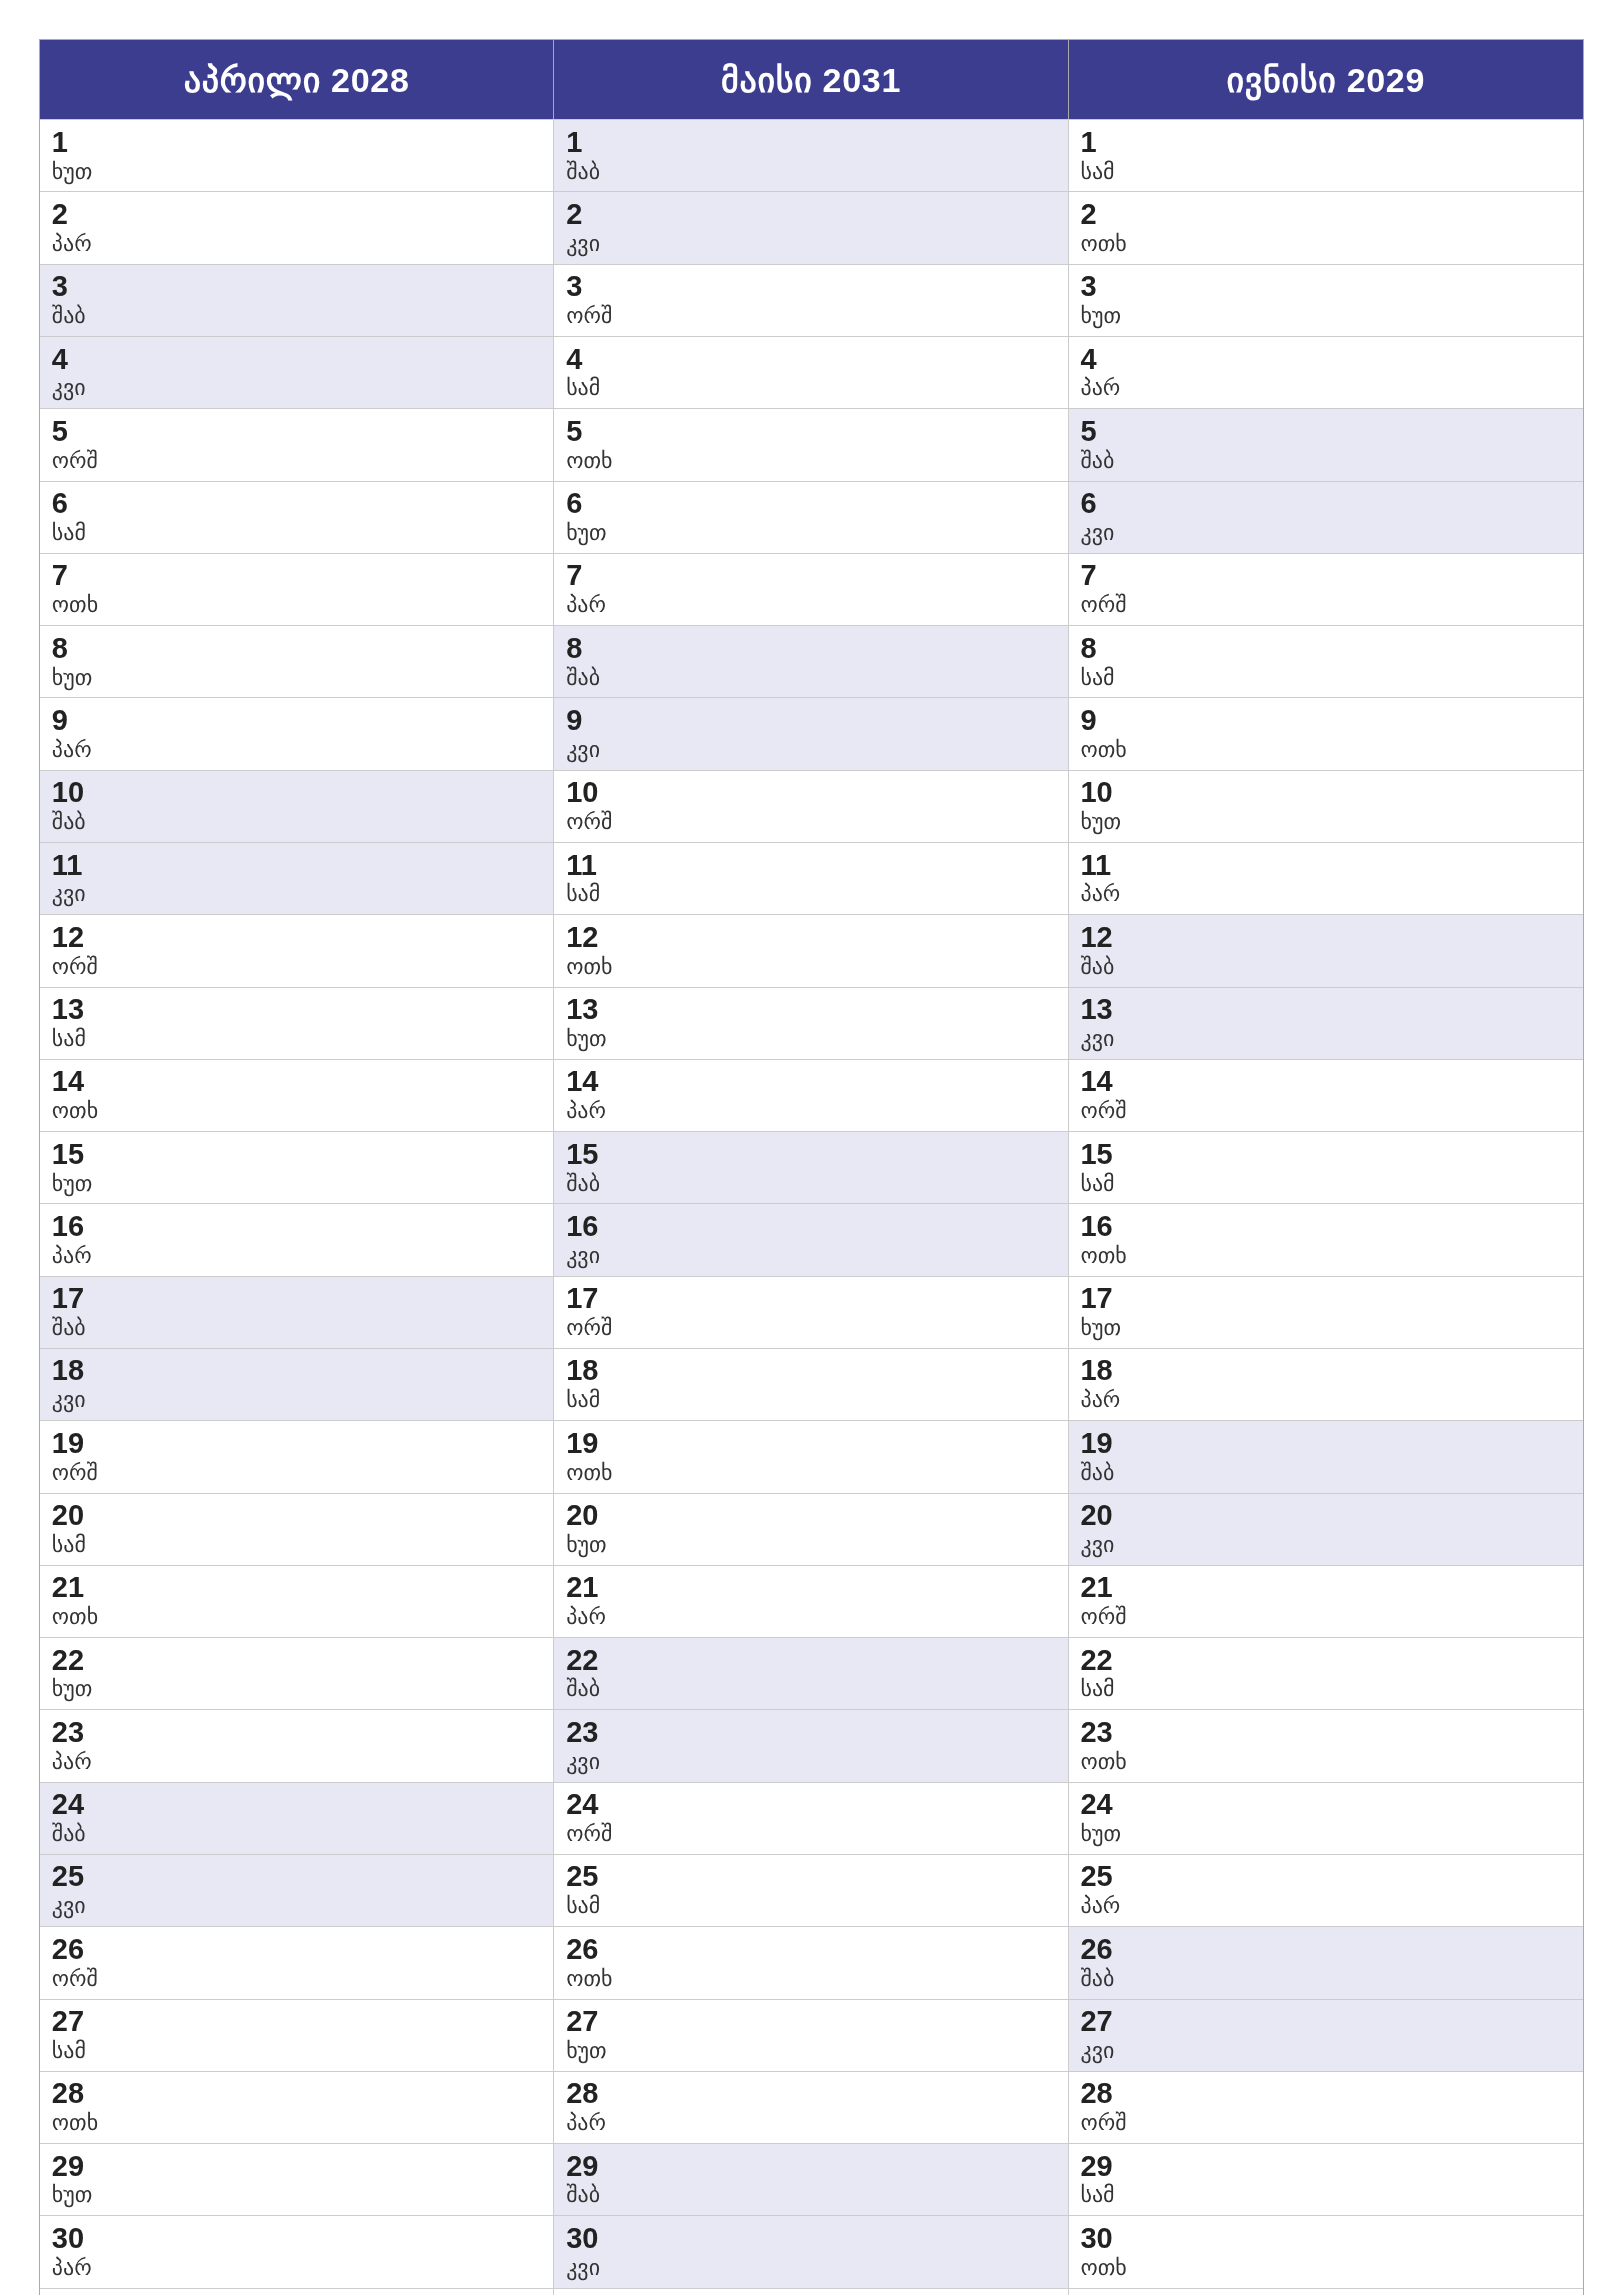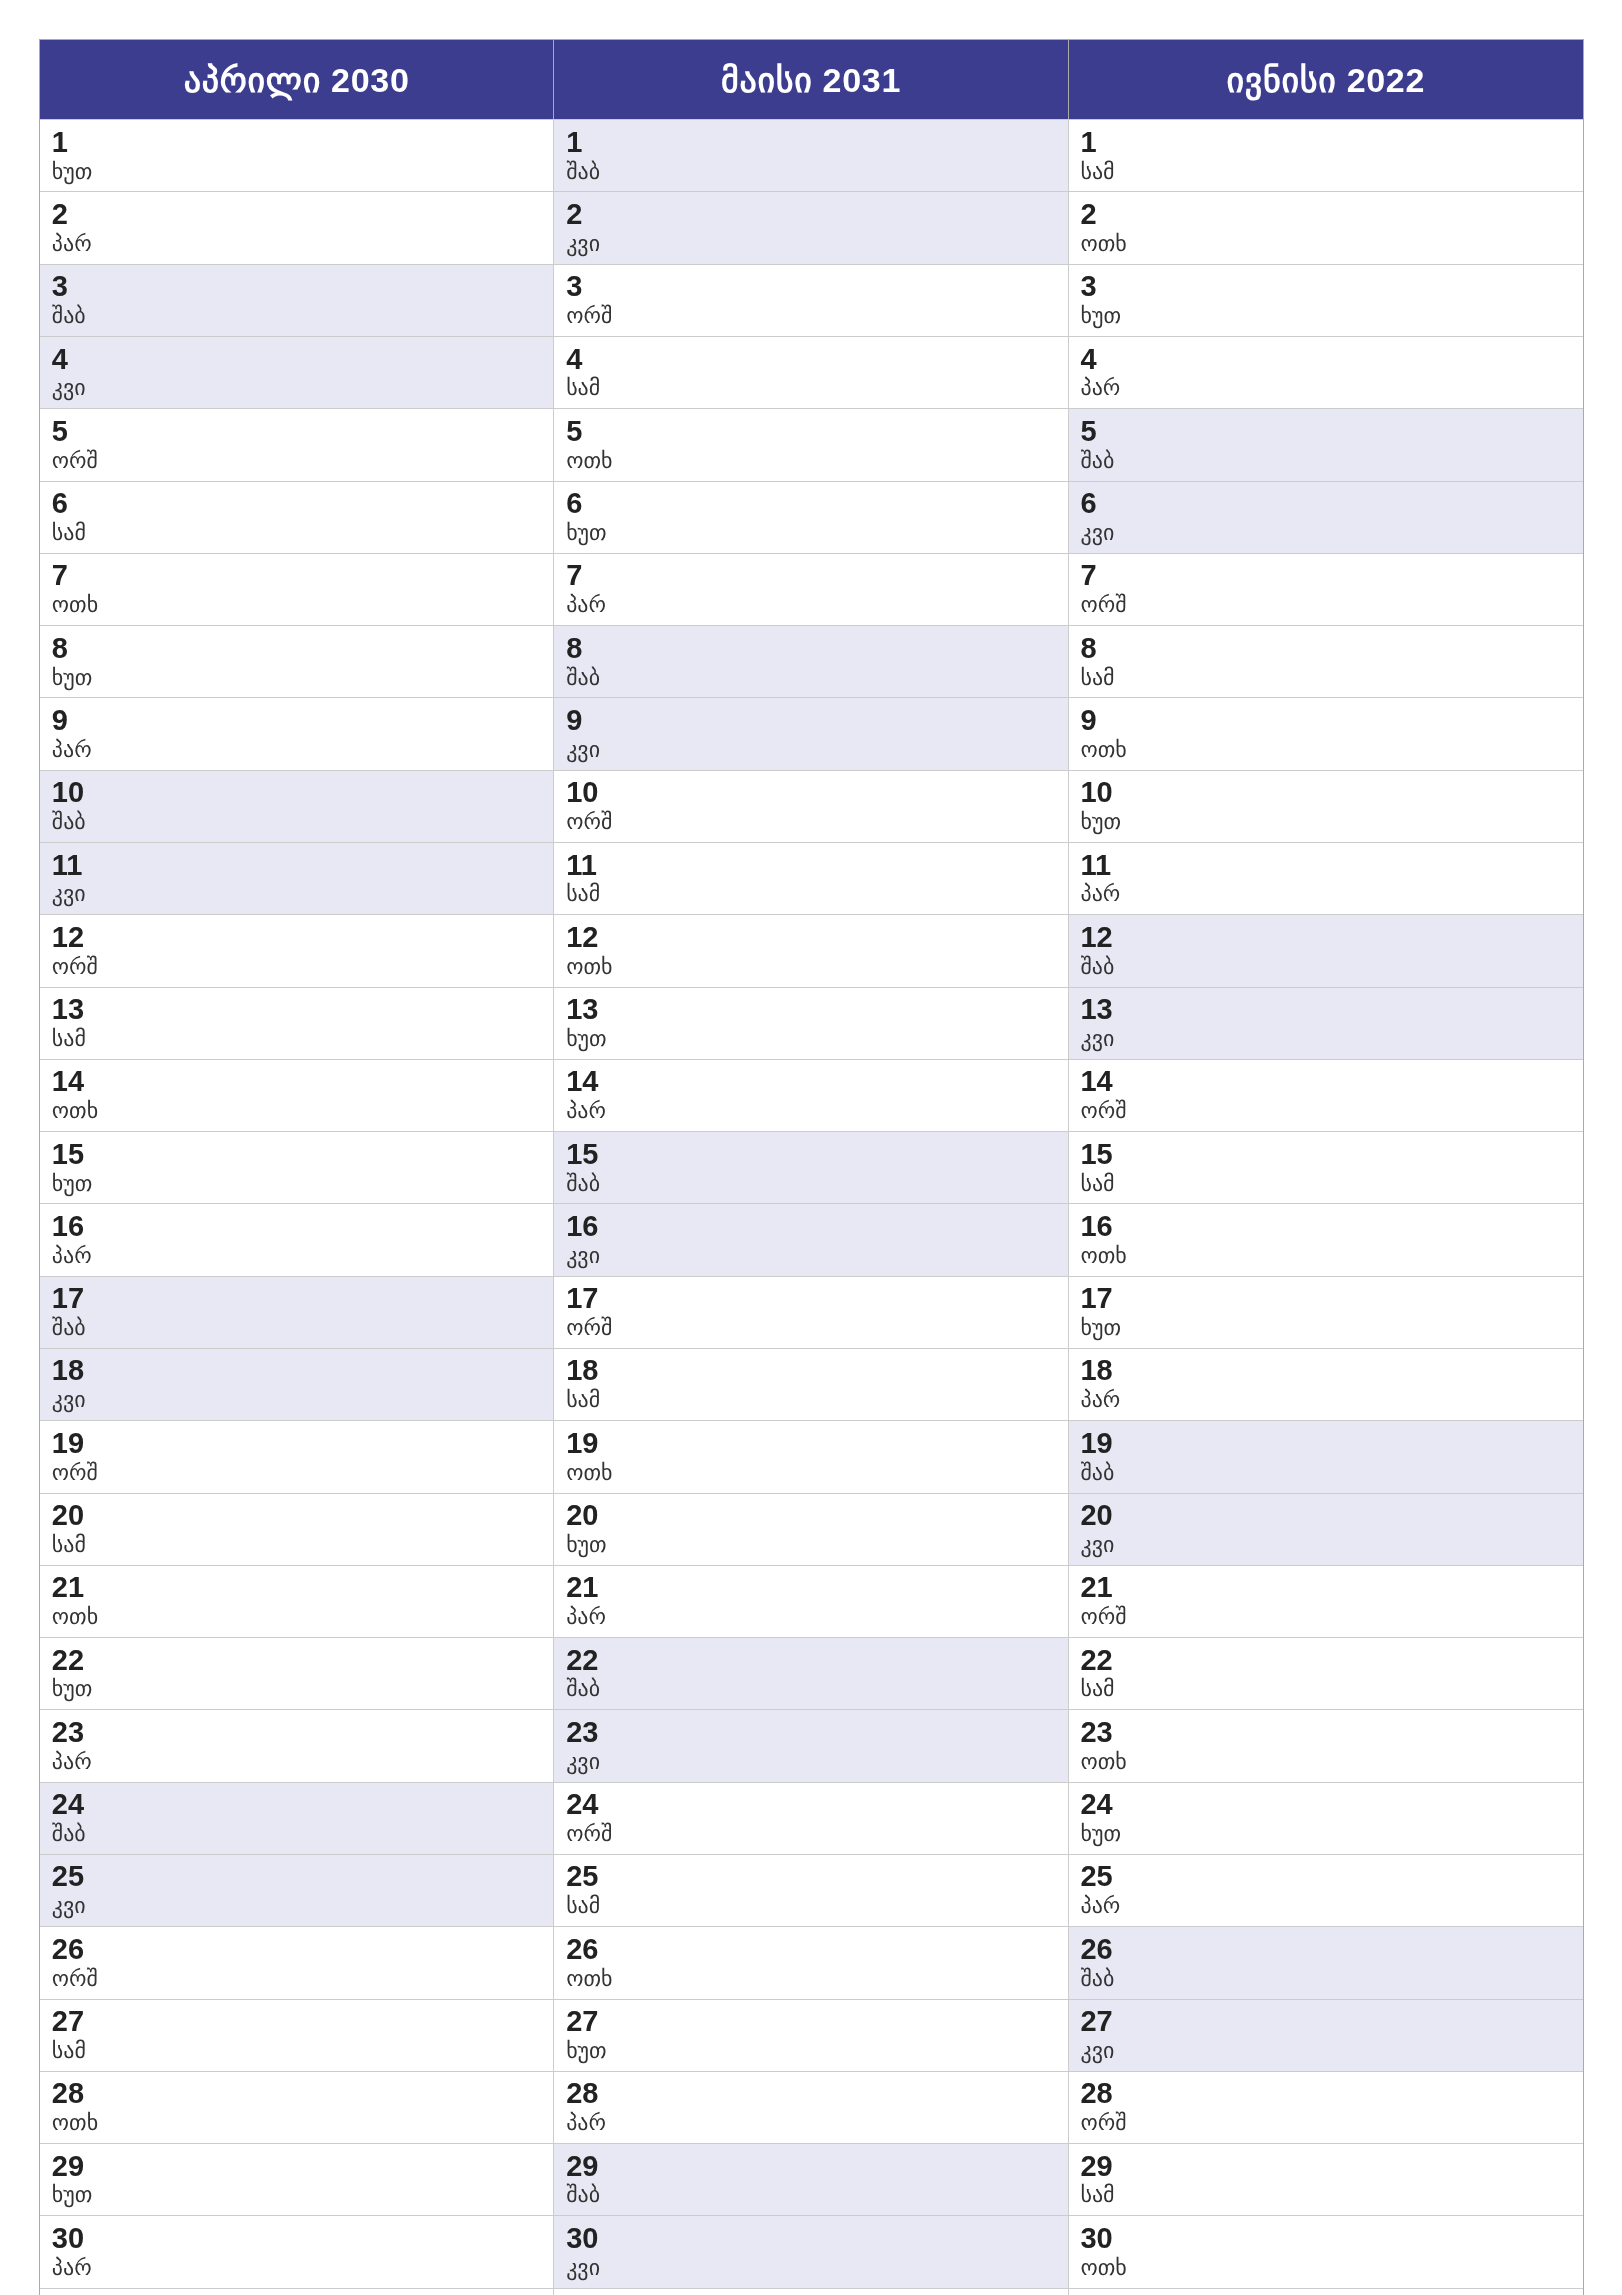--- a/index.html
+++ b/index.html
@@ -56,23 +56,23 @@
     .day-name {
       font-size: 22px;
       color: #333;
       line-height: 1.2;
     }
   </style>
 </head>
 <body>
 
 <div class="calendar-grid" id="calendar-container">
-<div class="month-header" style="border-right: 1px solid rgb(170, 170, 170);">აპრილი 2030</div>
+<div class="month-header" style="border-right: 1px solid rgb(170, 170, 170);">აპრილი 2028</div>
     <div class="month-header" style="border-right: 1px solid rgb(170, 170, 170);">მაისი 2031</div>
-    <div class="month-header" style="border-right: none;">ივნისი 2022</div>
+    <div class="month-header" style="border-right: none;">ივნისი 2029</div>
     <div class="day-cell" style="border-right: 1px solid rgb(204, 204, 204);">
       <span class="day-number">1</span>
       <span class="day-name">ხუთ</span>
     </div>
     <div class="day-cell shaded" style="border-right: 1px solid rgb(204, 204, 204);">
       <span class="day-number">1</span>
       <span class="day-name">შაბ</span>
     </div>
     <div class="day-cell" style="border-right: none;">
       <span class="day-number">1</span>

